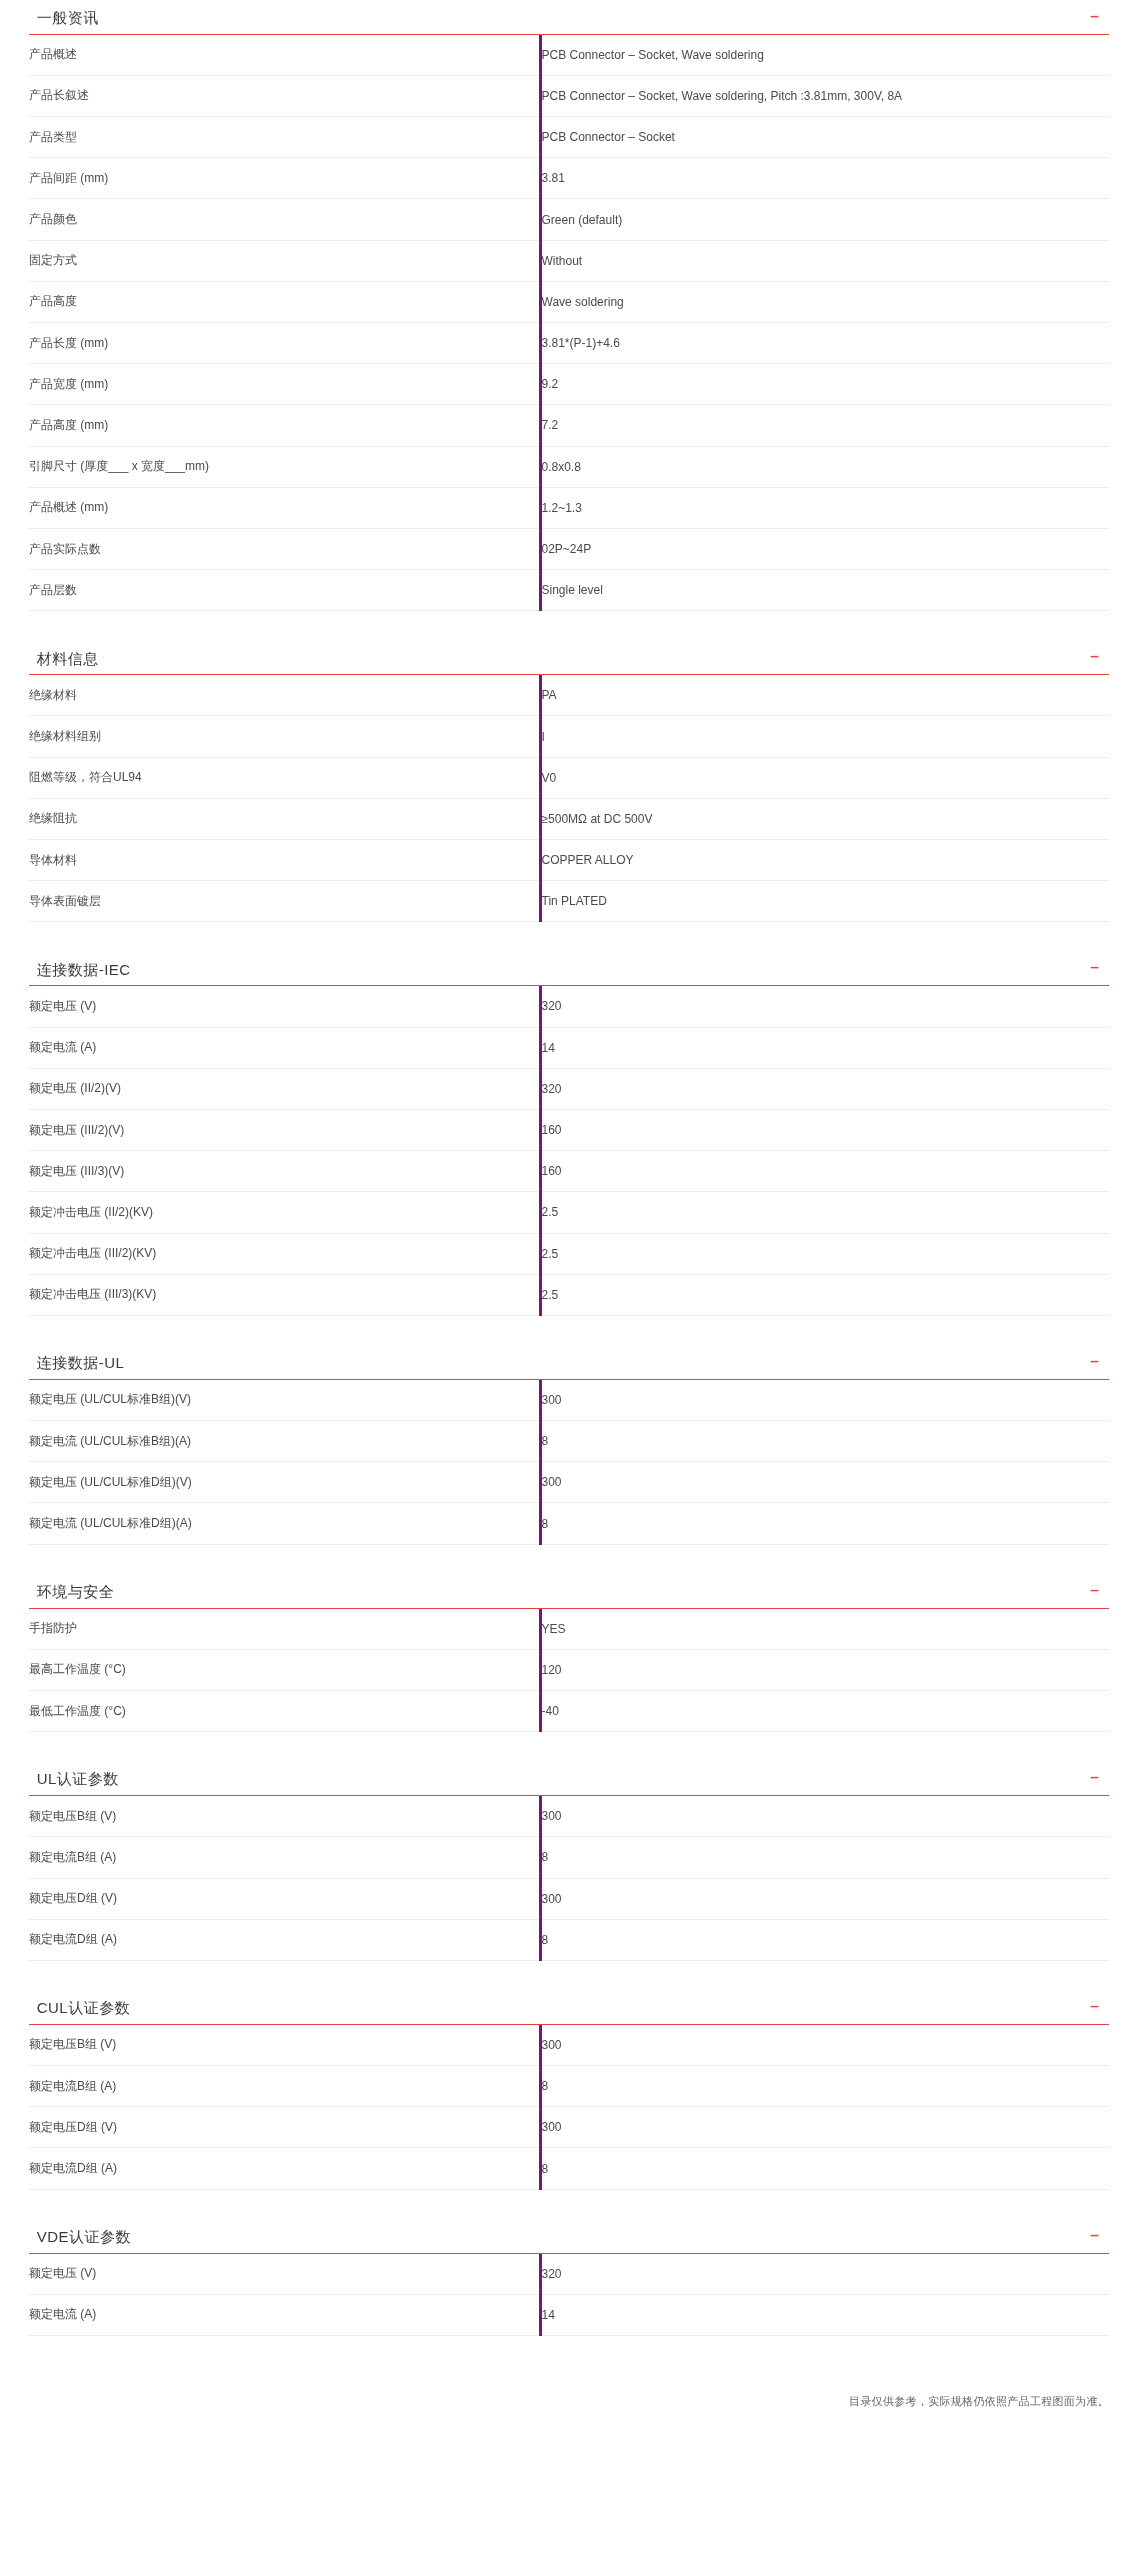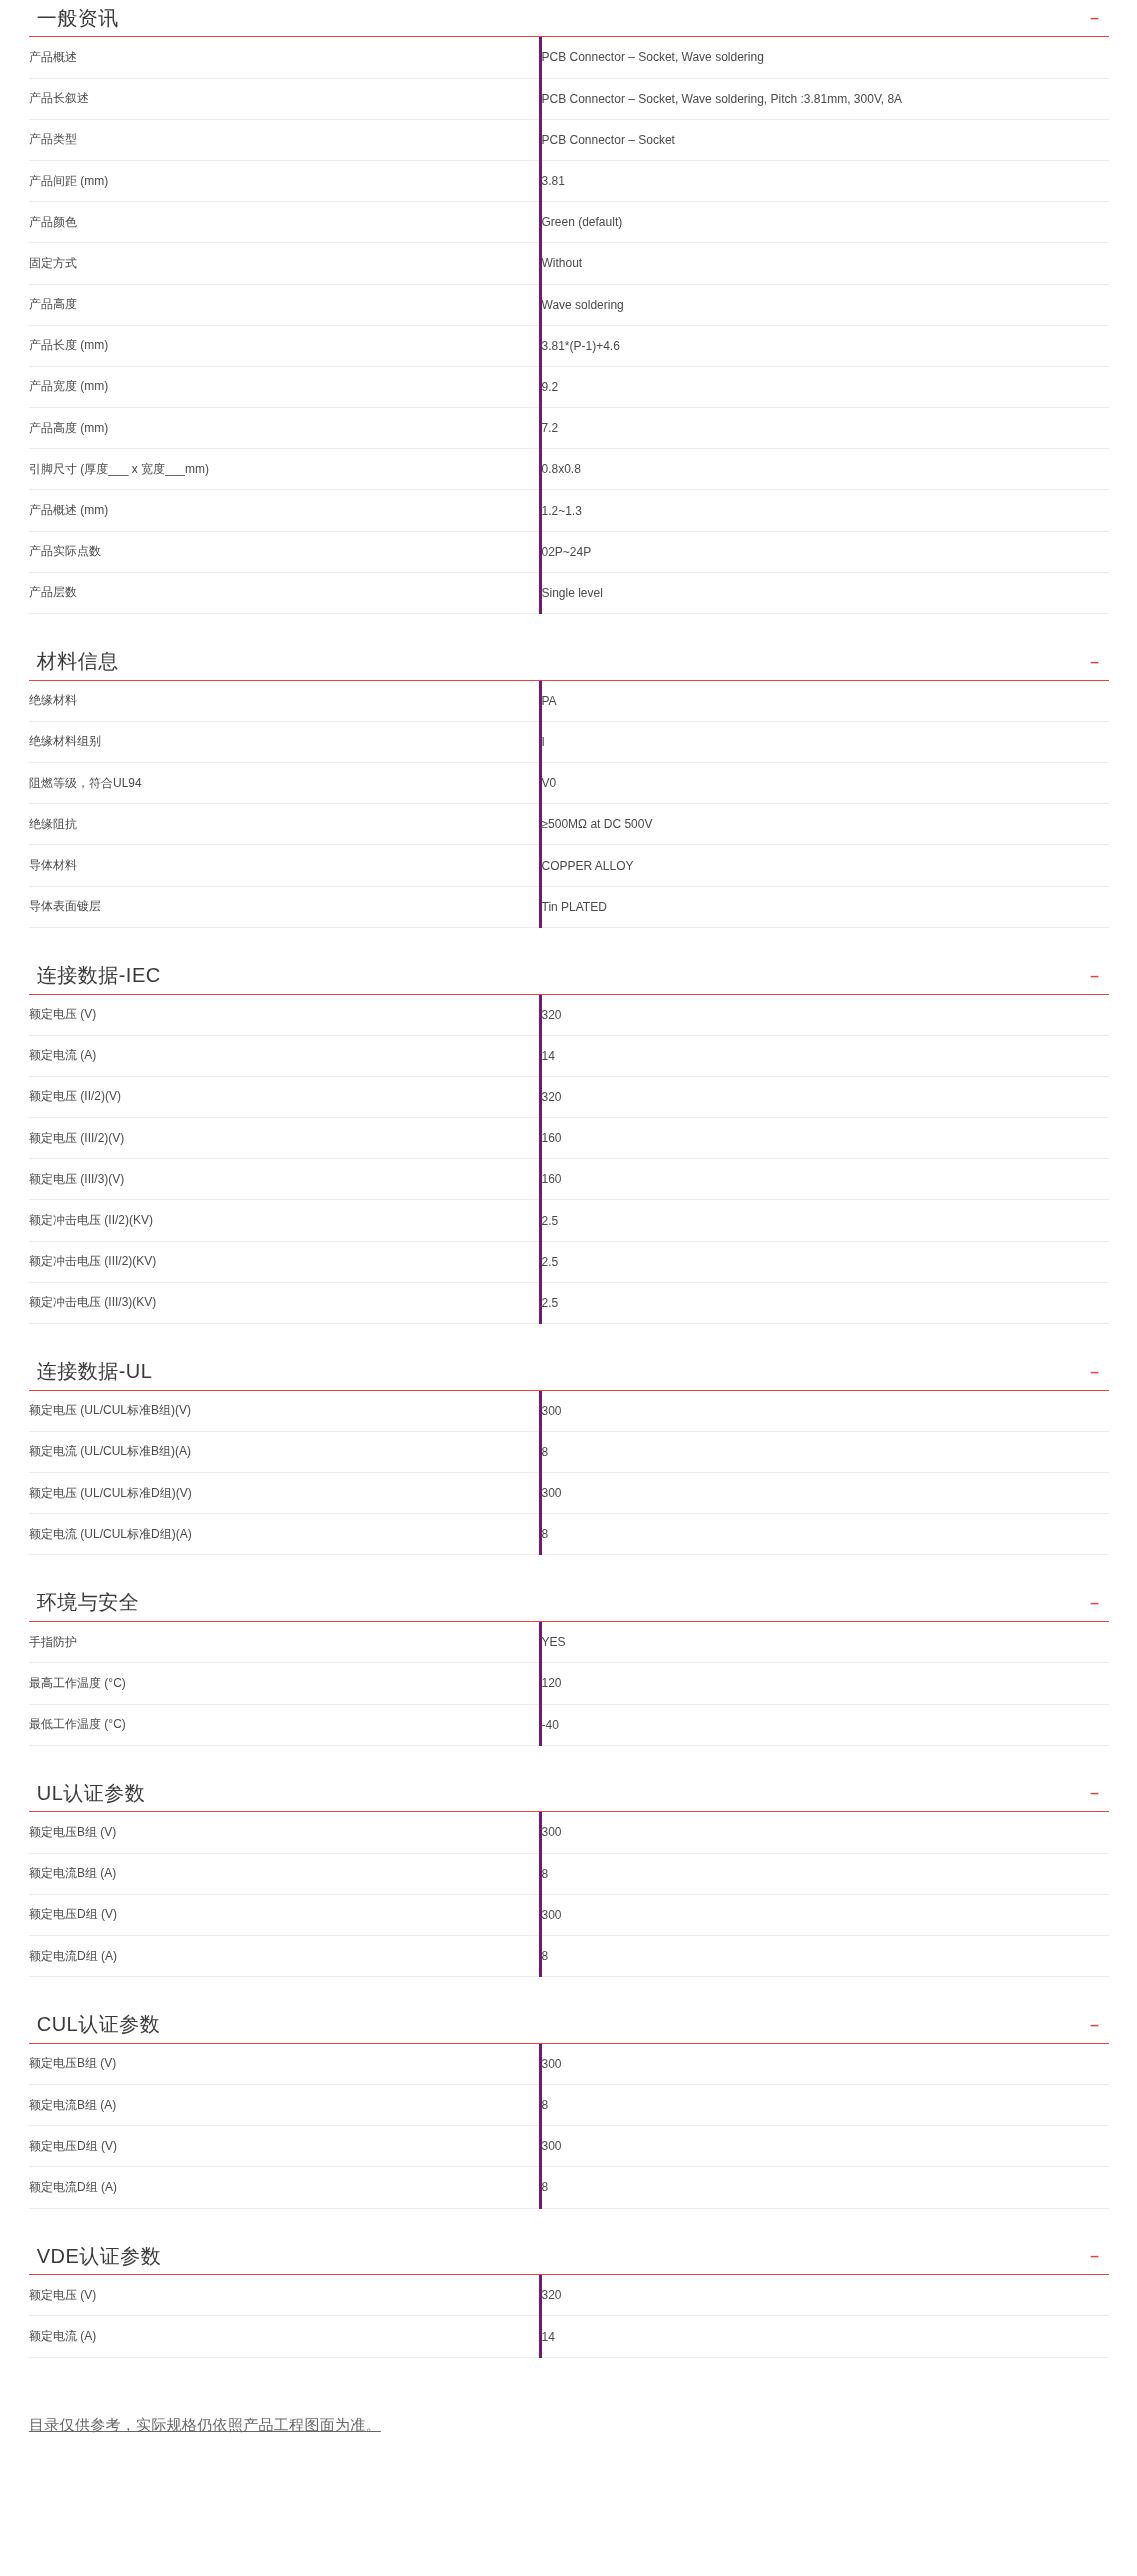--- a/index.html
+++ b/index.html
@@ -23,21 +23,21 @@
   }
   .section-header {
     display: flex;
     align-items: flex-end;
     justify-content: space-between;
     border-bottom: 1.9px solid #e8413f;
     padding: 0 7.7px 8.7px 7.7px;
     margin-bottom: 0;
   }
   .section-title {
-    font-size: 20px;
+    font-size: 15px;
     color: #3a3a3a;
     letter-spacing: 0.5px;
     line-height: 1;
   }
   .collapse-icon {
     color: #e8413f;
     font-size: 15.4px;
     line-height: 1;
     width: 13.5px;
     text-align: center;
@@ -65,26 +65,25 @@
     width: 511px;
     padding-left: 21px;
     border-right: 3px solid #701a75;
     color: #444;
   }
   td.value {
     text-align: left;
     color: #4a4a4a;
   }
   .footer-note {
-    text-align: left;
-    font-size: 15px;
+    text-align: right;
+    font-size: 11px;
     color: #666;
     padding: 21px 0 25px 0;
     letter-spacing: 0.3px;
-    text-decoration: underline;
   }
   .spacer-top { height: 7.7px; }
 </style>
 </head>
 <body>
 
 <div class="page">
   <div class="spacer-top"></div>
   <div id="sections-root">
       <div class="section">

